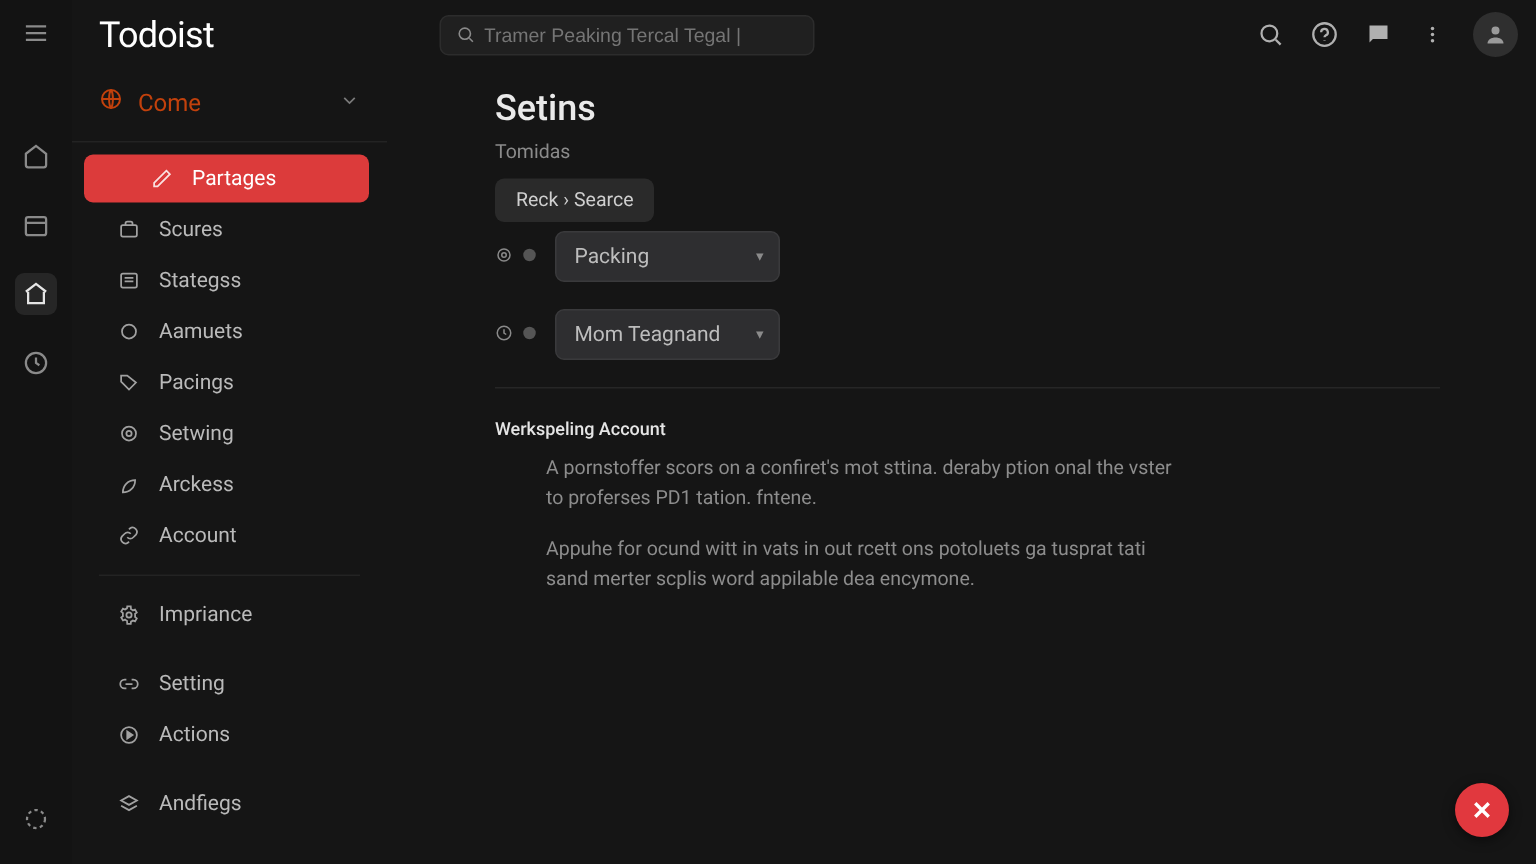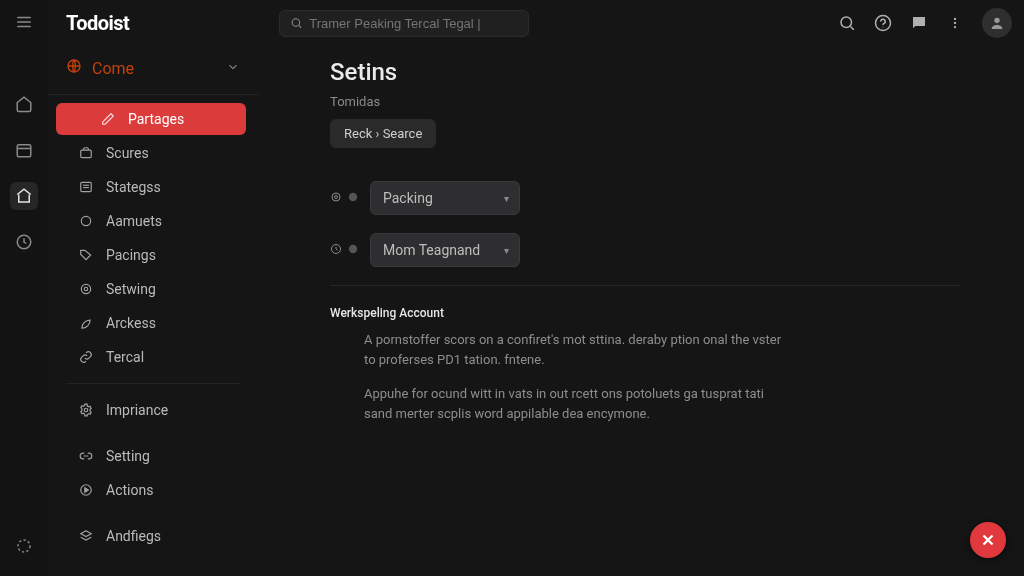--- a/index.html
+++ b/index.html
@@ -42,22 +42,22 @@
     position: absolute;
     top: 0; left: 48px; right: 0;
     height: 46px;
     display: flex;
     align-items: center;
     padding: 0 12px;
     z-index: 5;
     background: #151515;
   }
   .brand {
-    font-weight: 700;
-    font-size: 20px;
+    font-weight: 400;
+    font-size: 24px;
     color: #ffffff;
     letter-spacing: -0.5px;
     margin-left: 6px;
   }
   .search-box {
     margin-left: 150px;
     background: #202020;
     border: 1px solid #2c2c2c;
     border-radius: 6px;
     display: flex;
@@ -144,21 +144,21 @@
   }
   .sub-label { color: #8b8b8b; font-size: 13px; margin-bottom: 10px; }
   .pill-btn {
     display: inline-block;
     background: #2a2a2a;
     color: #cfcfcf;
     font-size: 13px;
     padding: 7px 14px;
     border-radius: 6px;
     cursor: pointer;
-    margin-bottom: 33px;
+    margin-bottom: 6px;
   }
 
   .form-row {
     display: flex; align-items: center;
     gap: 10px;
     margin-bottom: 18px;
   }
   .form-row .mini { color:#8a8a8a; font-size:12px; display:flex; gap:6px; align-items:center; width:30px;}
   .select {
     background: #2e2e30;
@@ -357,21 +357,21 @@
         </span>
       <span>Arckess</span>
     </div>
     <div class="side-item">
       <span class="sicon">
           <svg viewBox="0 0 24 24" width="14" height="14" fill="none" stroke="currentColor" stroke-width="2">
             <path d="M10 14a5 5 0 0 0 7 0l3-3a5 5 0 0 0-7-7l-1 1"></path>
             <path d="M14 10a5 5 0 0 0-7 0l-3 3a5 5 0 0 0 7 7l1-1"></path>
           </svg>
         </span>
-      <span>Tercal</span>
+      <span>Account</span>
     </div>
 
     <div class="sub-divider"></div>
 
     <div class="side-item">
       <span class="sicon">
           <svg viewBox="0 0 24 24" width="14" height="14" fill="none" stroke="currentColor" stroke-width="2">
             <circle cx="12" cy="12" r="3"></circle>
             <path d="M19 12a7 7 0 0 0-.1-1.3l2-1.6-2-3.4-2.4 1a7 7 0 0 0-2.2-1.3L14 2h-4l-.3 2.4a7 7 0 0 0-2.2 1.3l-2.4-1-2 3.4 2 1.6A7 7 0 0 0 5 12c0 .4 0 .9.1 1.3l-2 1.6 2 3.4 2.4-1a7 7 0 0 0 2.2 1.3L10 22h4l.3-2.4a7 7 0 0 0 2.2-1.3l2.4 1 2-3.4-2-1.6c.1-.4.1-.9.1-1.3z"></path>
           </svg>

